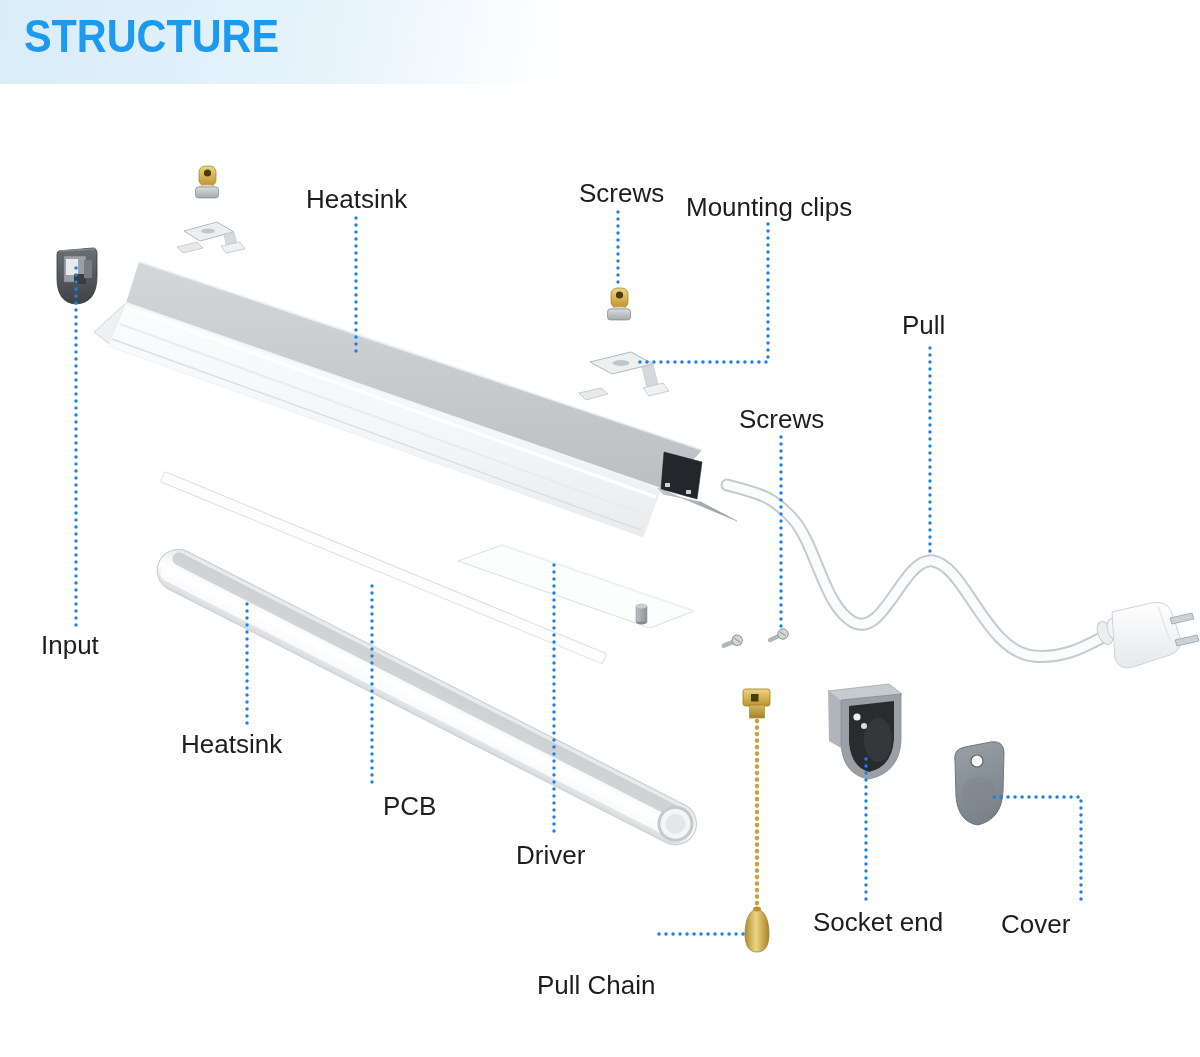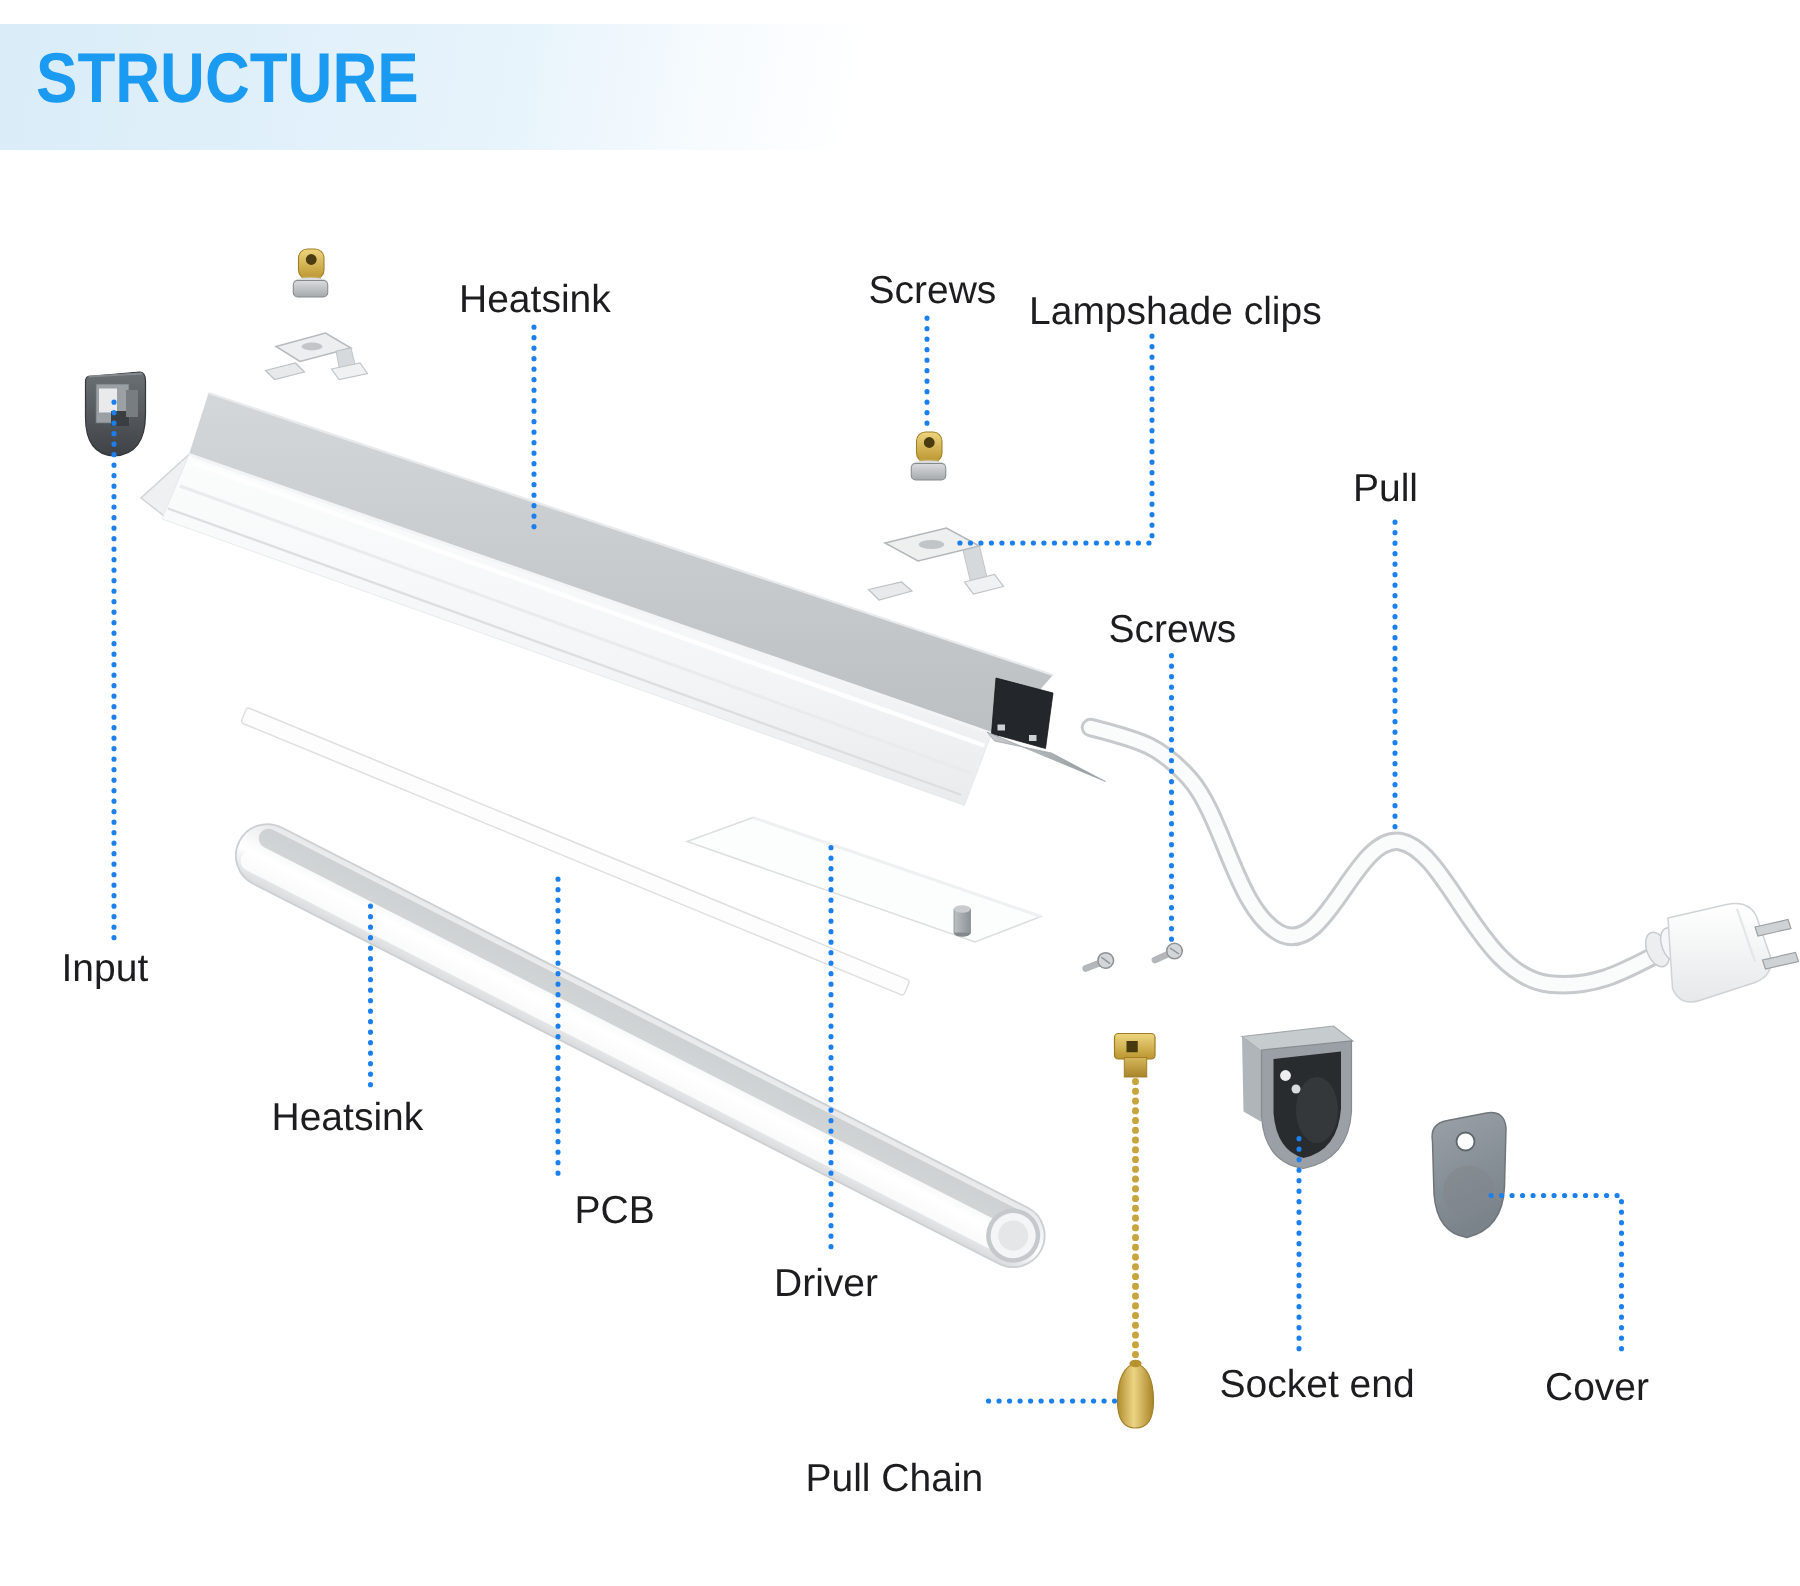--- a/index.html
+++ b/index.html
@@ -1,21 +1,21 @@
 <!DOCTYPE html>
 <html><head>
 <meta charset="utf-8">
 <style>
   html,body{margin:0;padding:0;background:#ffffff;}
   .stage{
     position:relative;width:1200px;height:1057px;background:#ffffff;overflow:hidden;
     font-family:"Liberation Sans", sans-serif;
   }
   .header-band{
-    position:absolute;left:0;top:16px;width:100%;height:84px;
+    position:absolute;left:0;top:0;width:100%;height:84px;
     background:linear-gradient(100deg,#d9ecf8 0%,#e6f3fb 28%,#f7fbfe 40%,#ffffff 48%);
   }
   .header-band h1{
     margin:0;position:absolute;left:24px;top:8px;
     font-size:47px;font-weight:bold;letter-spacing:0px;color:#1a9af0;
     transform:scaleX(0.88);transform-origin:left center;
     font-family:"Liberation Sans", sans-serif;
   }
   .diagram-svg{position:absolute;left:0;top:0;}
   .lbl{
@@ -222,24 +222,24 @@
       <path d="M372,586 V788"></path>
       <path d="M554,565 V836"></path>
       <path d="M659,934 H744"></path>
       <path d="M866,759 V901"></path>
       <path d="M994,797 H1081 V901"></path>
     </g>
   </svg>
 
   <div class="lbl" style="left:306px;top:185px">Heatsink</div>
   <div class="lbl" style="left:579px;top:179px">Screws</div>
-  <div class="lbl" style="left:686px;top:193px">Lampshade clips</div>
+  <div class="lbl" style="left:686px;top:193px">Mounting clips</div>
   <div class="lbl" style="left:902px;top:311px">Pull</div>
   <div class="lbl" style="left:739px;top:405px">Screws</div>
   <div class="lbl" style="left:41px;top:631px">Input</div>
   <div class="lbl" style="left:181px;top:730px">Heatsink</div>
   <div class="lbl" style="left:383px;top:792px">PCB</div>
   <div class="lbl" style="left:516px;top:841px">Driver</div>
   <div class="lbl" style="left:537px;top:971px">Pull Chain</div>
   <div class="lbl" style="left:813px;top:908px">Socket end</div>
-  <div class="lbl" style="left:1030px;top:910px">Cover</div>
+  <div class="lbl" style="left:1001px;top:910px">Cover</div>
 
 </div>
 
 </body></html>

